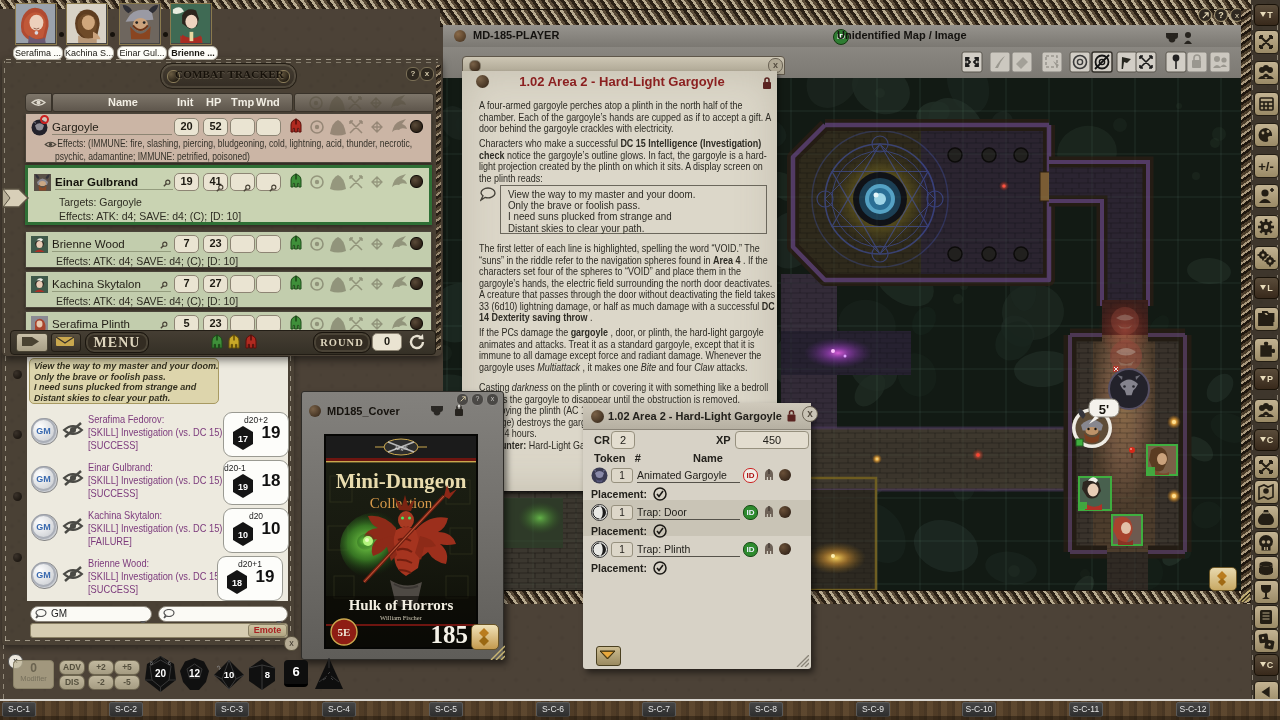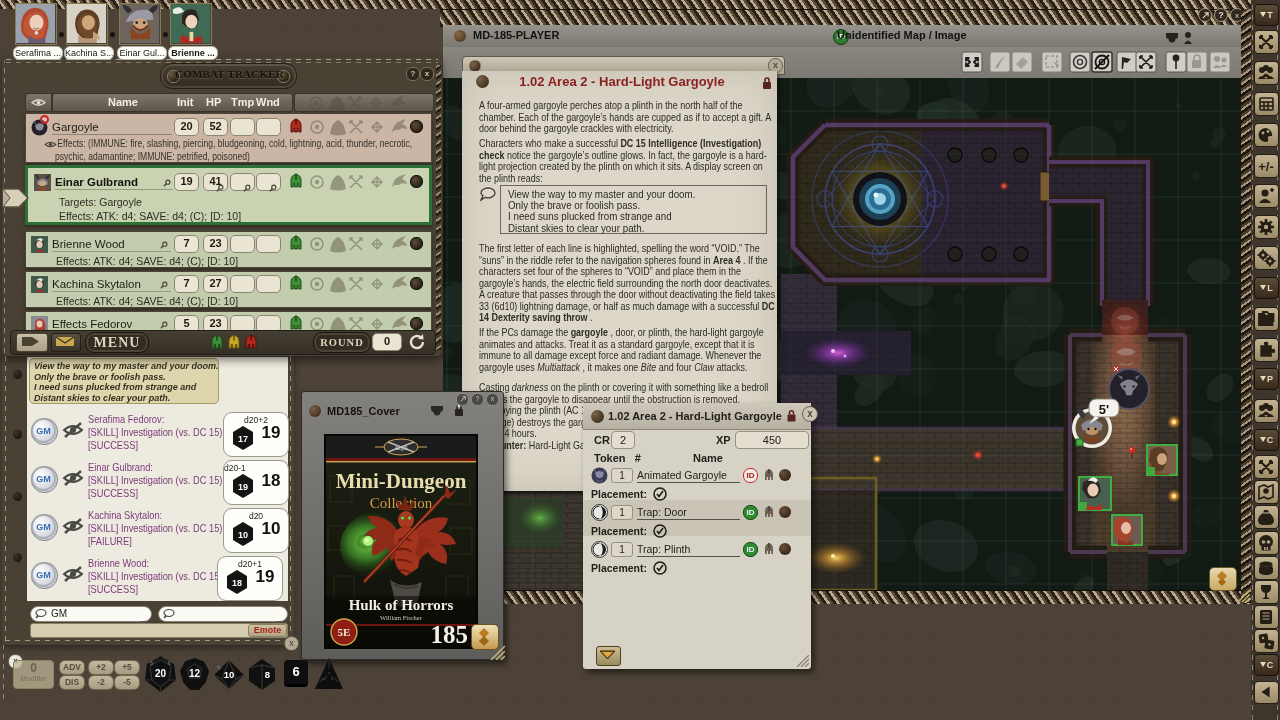--- a/index.html
+++ b/index.html
@@ -1175,21 +1175,21 @@
         <div class="abs" style="left:384px;top:5px;width:11px;height:11px;border-radius:6px;background:radial-gradient(circle at 4px 4px,#5a4a38,#1a120a);border:1px solid #0e0a06;"></div>
 <div class="abs" style="left:30px;top:23px;font-size:10.5px;color:#2e2c22;">Effects: ATK: d4; SAVE: d4; (C); [D: 10]</div>
       </div>
 <div class="abs" style="left:23px;top:254px;width:407px;height:22px;background:#c2cdad;border:1px solid #4a443a;box-sizing:border-box;box-shadow:0 2px 3px rgba(0,0,0,.35);">
         <svg class="abs" style="left:5px;top:4px;" width="17" height="17" viewBox="0 0 17 17">
           <rect width="17" height="17" fill="#8a8a92"></rect>
           <path d="M4 6 q4 -6 9 -1 q2.5 5 1 10 l-3.5 2 q-5 0 -6.5 -3 z" fill="#a8432e"></path>
           <ellipse cx="8.5" cy="8" rx="3" ry="3.4" fill="#e8c8b0"></ellipse>
           <path d="M4.5 14 q4 3.5 8 0.5 l0 2.5 -8 0 z" fill="#4a3a4a"></path>
         </svg>
-<div class="abs" style="left:26px;top:6px;font-size:11.5px;color:#211d15;">Effects Fedorov</div>
+<div class="abs" style="left:26px;top:6px;font-size:11.5px;color:#211d15;">Serafima Plinth</div>
 <svg class="abs" style="left:134px;top:9px;" width="8" height="8" viewBox="0 0 10 10">
           <circle cx="6" cy="4" r="2.6" fill="none" stroke="#4a4438" stroke-width="1.4"></circle>
           <line x1="1" y1="9" x2="4.2" y2="5.8" stroke="#4a4438" stroke-width="1.8"></line>
         </svg>
         <div class="abs" style="left:148px;top:3px;width:23px;height:16px;background:#eae4d2;border:1.5px solid #8d8574;border-radius:5px;">
           <div style="width:100%;text-align:center;font-size:11px;font-weight:bold;color:#1d1a12;line-height:15px;">5</div>
         </div>
         <div class="abs" style="left:177px;top:3px;width:23px;height:16px;background:#eae4d2;border:1.5px solid #8d8574;border-radius:5px;">
           <div style="width:100%;text-align:center;font-size:11px;font-weight:bold;color:#1d1a12;line-height:15px;">23</div>
         </div>
@@ -1328,14 +1328,31 @@
 <text x="18.5" y="19" text-anchor="middle" font-size="9.5" font-weight="bold" fill="#fff" font-family="Liberation Sans">8</text>
 </svg>
 <div class="abs" style="left:284px;top:15px;width:24px;height:24px;background:#0e0e0e;border-radius:4px;border-bottom:3px solid #000;text-align:center;font-size:13px;font-weight:bold;color:#fff;line-height:24px;">6</div>
 <svg class="abs" style="left:315px;top:13px;" width="28" height="31" viewBox="0 0 28 31">
 <path d="M14 0 L28 31 L0 31 Z" fill="#0e0e0e"></path>
 <path d="M14 0 L14 10 M4 24 L12 18 M24 24 L16 18" stroke="#333" stroke-width="1"></path>
 <path d="M8 22 l3 -2 m2 -4 l2 -2 m3 8 l-2 -2" stroke="#444" stroke-width="1"></path>
 </svg>
 </div>
 
+<div class="abs" id="taskbar" style="left:0;top:699px;width:1280px;height:21px;background:#57432d;">
+<div class="abs" style="left:0;top:0;width:1280px;height:2px;background:#d8d5cf;"></div>
+<div class="abs" style="left:0;top:2px;width:1280px;height:19px;background:repeating-linear-gradient(90deg,rgba(30,18,8,.25) 0 3px,rgba(120,90,55,.2) 3px 9px,rgba(60,40,20,.25) 9px 14px);"></div>
+<div class="abs" style="left:2px;top:3px;width:32px;height:13px;background:linear-gradient(#454545,#2e2e2e);border:1px solid #5a5a5a;border-radius:2px;color:#e4e4e4;font-size:8.5px;text-align:center;line-height:13px;">S-C-1</div>
+      <div class="abs" style="left:109px;top:3px;width:32px;height:13px;background:linear-gradient(#454545,#2e2e2e);border:1px solid #5a5a5a;border-radius:2px;color:#e4e4e4;font-size:8.5px;text-align:center;line-height:13px;">S-C-2</div>
+      <div class="abs" style="left:215px;top:3px;width:32px;height:13px;background:linear-gradient(#454545,#2e2e2e);border:1px solid #5a5a5a;border-radius:2px;color:#e4e4e4;font-size:8.5px;text-align:center;line-height:13px;">S-C-3</div>
+      <div class="abs" style="left:322px;top:3px;width:32px;height:13px;background:linear-gradient(#454545,#2e2e2e);border:1px solid #5a5a5a;border-radius:2px;color:#e4e4e4;font-size:8.5px;text-align:center;line-height:13px;">S-C-4</div>
+      <div class="abs" style="left:429px;top:3px;width:32px;height:13px;background:linear-gradient(#454545,#2e2e2e);border:1px solid #5a5a5a;border-radius:2px;color:#e4e4e4;font-size:8.5px;text-align:center;line-height:13px;">S-C-5</div>
+      <div class="abs" style="left:536px;top:3px;width:32px;height:13px;background:linear-gradient(#454545,#2e2e2e);border:1px solid #5a5a5a;border-radius:2px;color:#e4e4e4;font-size:8.5px;text-align:center;line-height:13px;">S-C-6</div>
+      <div class="abs" style="left:642px;top:3px;width:32px;height:13px;background:linear-gradient(#454545,#2e2e2e);border:1px solid #5a5a5a;border-radius:2px;color:#e4e4e4;font-size:8.5px;text-align:center;line-height:13px;">S-C-7</div>
+      <div class="abs" style="left:749px;top:3px;width:32px;height:13px;background:linear-gradient(#454545,#2e2e2e);border:1px solid #5a5a5a;border-radius:2px;color:#e4e4e4;font-size:8.5px;text-align:center;line-height:13px;">S-C-8</div>
+      <div class="abs" style="left:856px;top:3px;width:32px;height:13px;background:linear-gradient(#454545,#2e2e2e);border:1px solid #5a5a5a;border-radius:2px;color:#e4e4e4;font-size:8.5px;text-align:center;line-height:13px;">S-C-9</div>
+      <div class="abs" style="left:962px;top:3px;width:32px;height:13px;background:linear-gradient(#454545,#2e2e2e);border:1px solid #5a5a5a;border-radius:2px;color:#e4e4e4;font-size:8.5px;text-align:center;line-height:13px;">S-C-10</div>
+      <div class="abs" style="left:1069px;top:3px;width:32px;height:13px;background:linear-gradient(#454545,#2e2e2e);border:1px solid #5a5a5a;border-radius:2px;color:#e4e4e4;font-size:8.5px;text-align:center;line-height:13px;">S-C-11</div>
+      <div class="abs" style="left:1176px;top:3px;width:32px;height:13px;background:linear-gradient(#454545,#2e2e2e);border:1px solid #5a5a5a;border-radius:2px;color:#e4e4e4;font-size:8.5px;text-align:center;line-height:13px;">S-C-12</div>
+<div class="abs" style="left:0;top:17px;width:1280px;height:4px;background:rgba(20,12,6,.4);"></div>
+</div>
 <div class="abs stitchv" style="left:3px;top:645px;width:1px;height:54px;opacity:.5;"></div>
 
 </div>
 </body></html>

